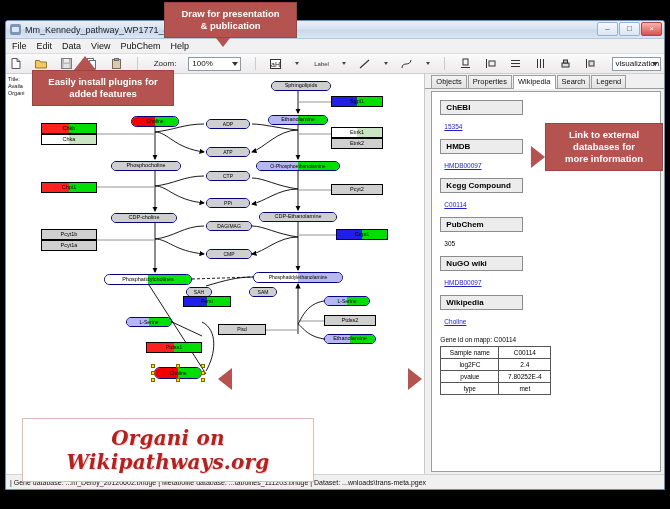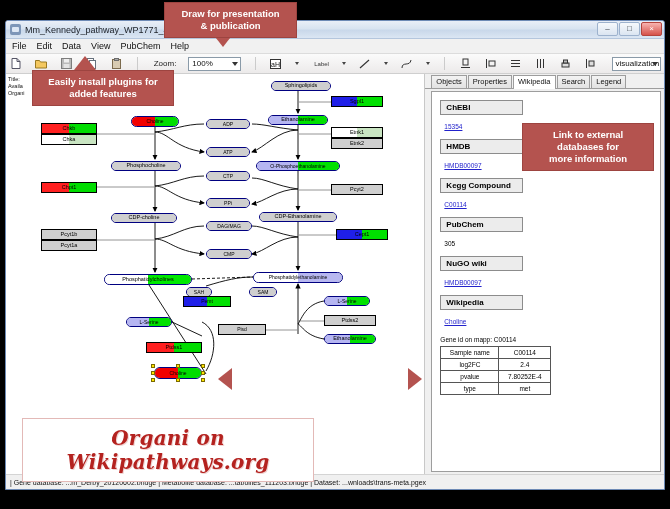--- a/index.html
+++ b/index.html
@@ -737,21 +737,21 @@
       <span>| Gene database: ...m_Derby_20120602.bridge | Metabolite database: ...tabolites_111203.bridge | Dataset: ...wnloads\trans-meta.pgex</span>
     </div>
   </div>
 
   <div class="callout" id="cal-draw" style="left:164px; top:2px; width:133px;">Draw for presentation<br>&amp; publication</div>
   <div class="cal-arrow arrow-down" style="left:212px; top:33px;"></div>
 
   <div class="callout" id="cal-plugins" style="left:32px; top:70px; width:142px;">Easily install plugins for<br>added features</div>
   <div class="cal-arrow arrow-up" style="left:74px; top:56px;"></div>
 
-  <div class="callout" id="cal-link" style="left:522px; top:123px; width:132px;">Link  to external<br>databases  for<br>more information</div>
+  <div class="callout" id="cal-link" style="left:545px; top:123px; width:118px;">Link  to external<br>databases  for<br>more information</div>
   <div class="cal-arrow arrow-right" style="left:531px; top:146px;"></div>
 
   <div class="cal-arrow arrow-left" style="left:218px; top:368px;"></div>
   <div class="cal-arrow arrow-right" style="left:408px; top:368px;"></div>
 
   <div id="share-box">
     <span id="share-text">Organi on Wikipathways.org</span>
   </div>
 
 </div>

